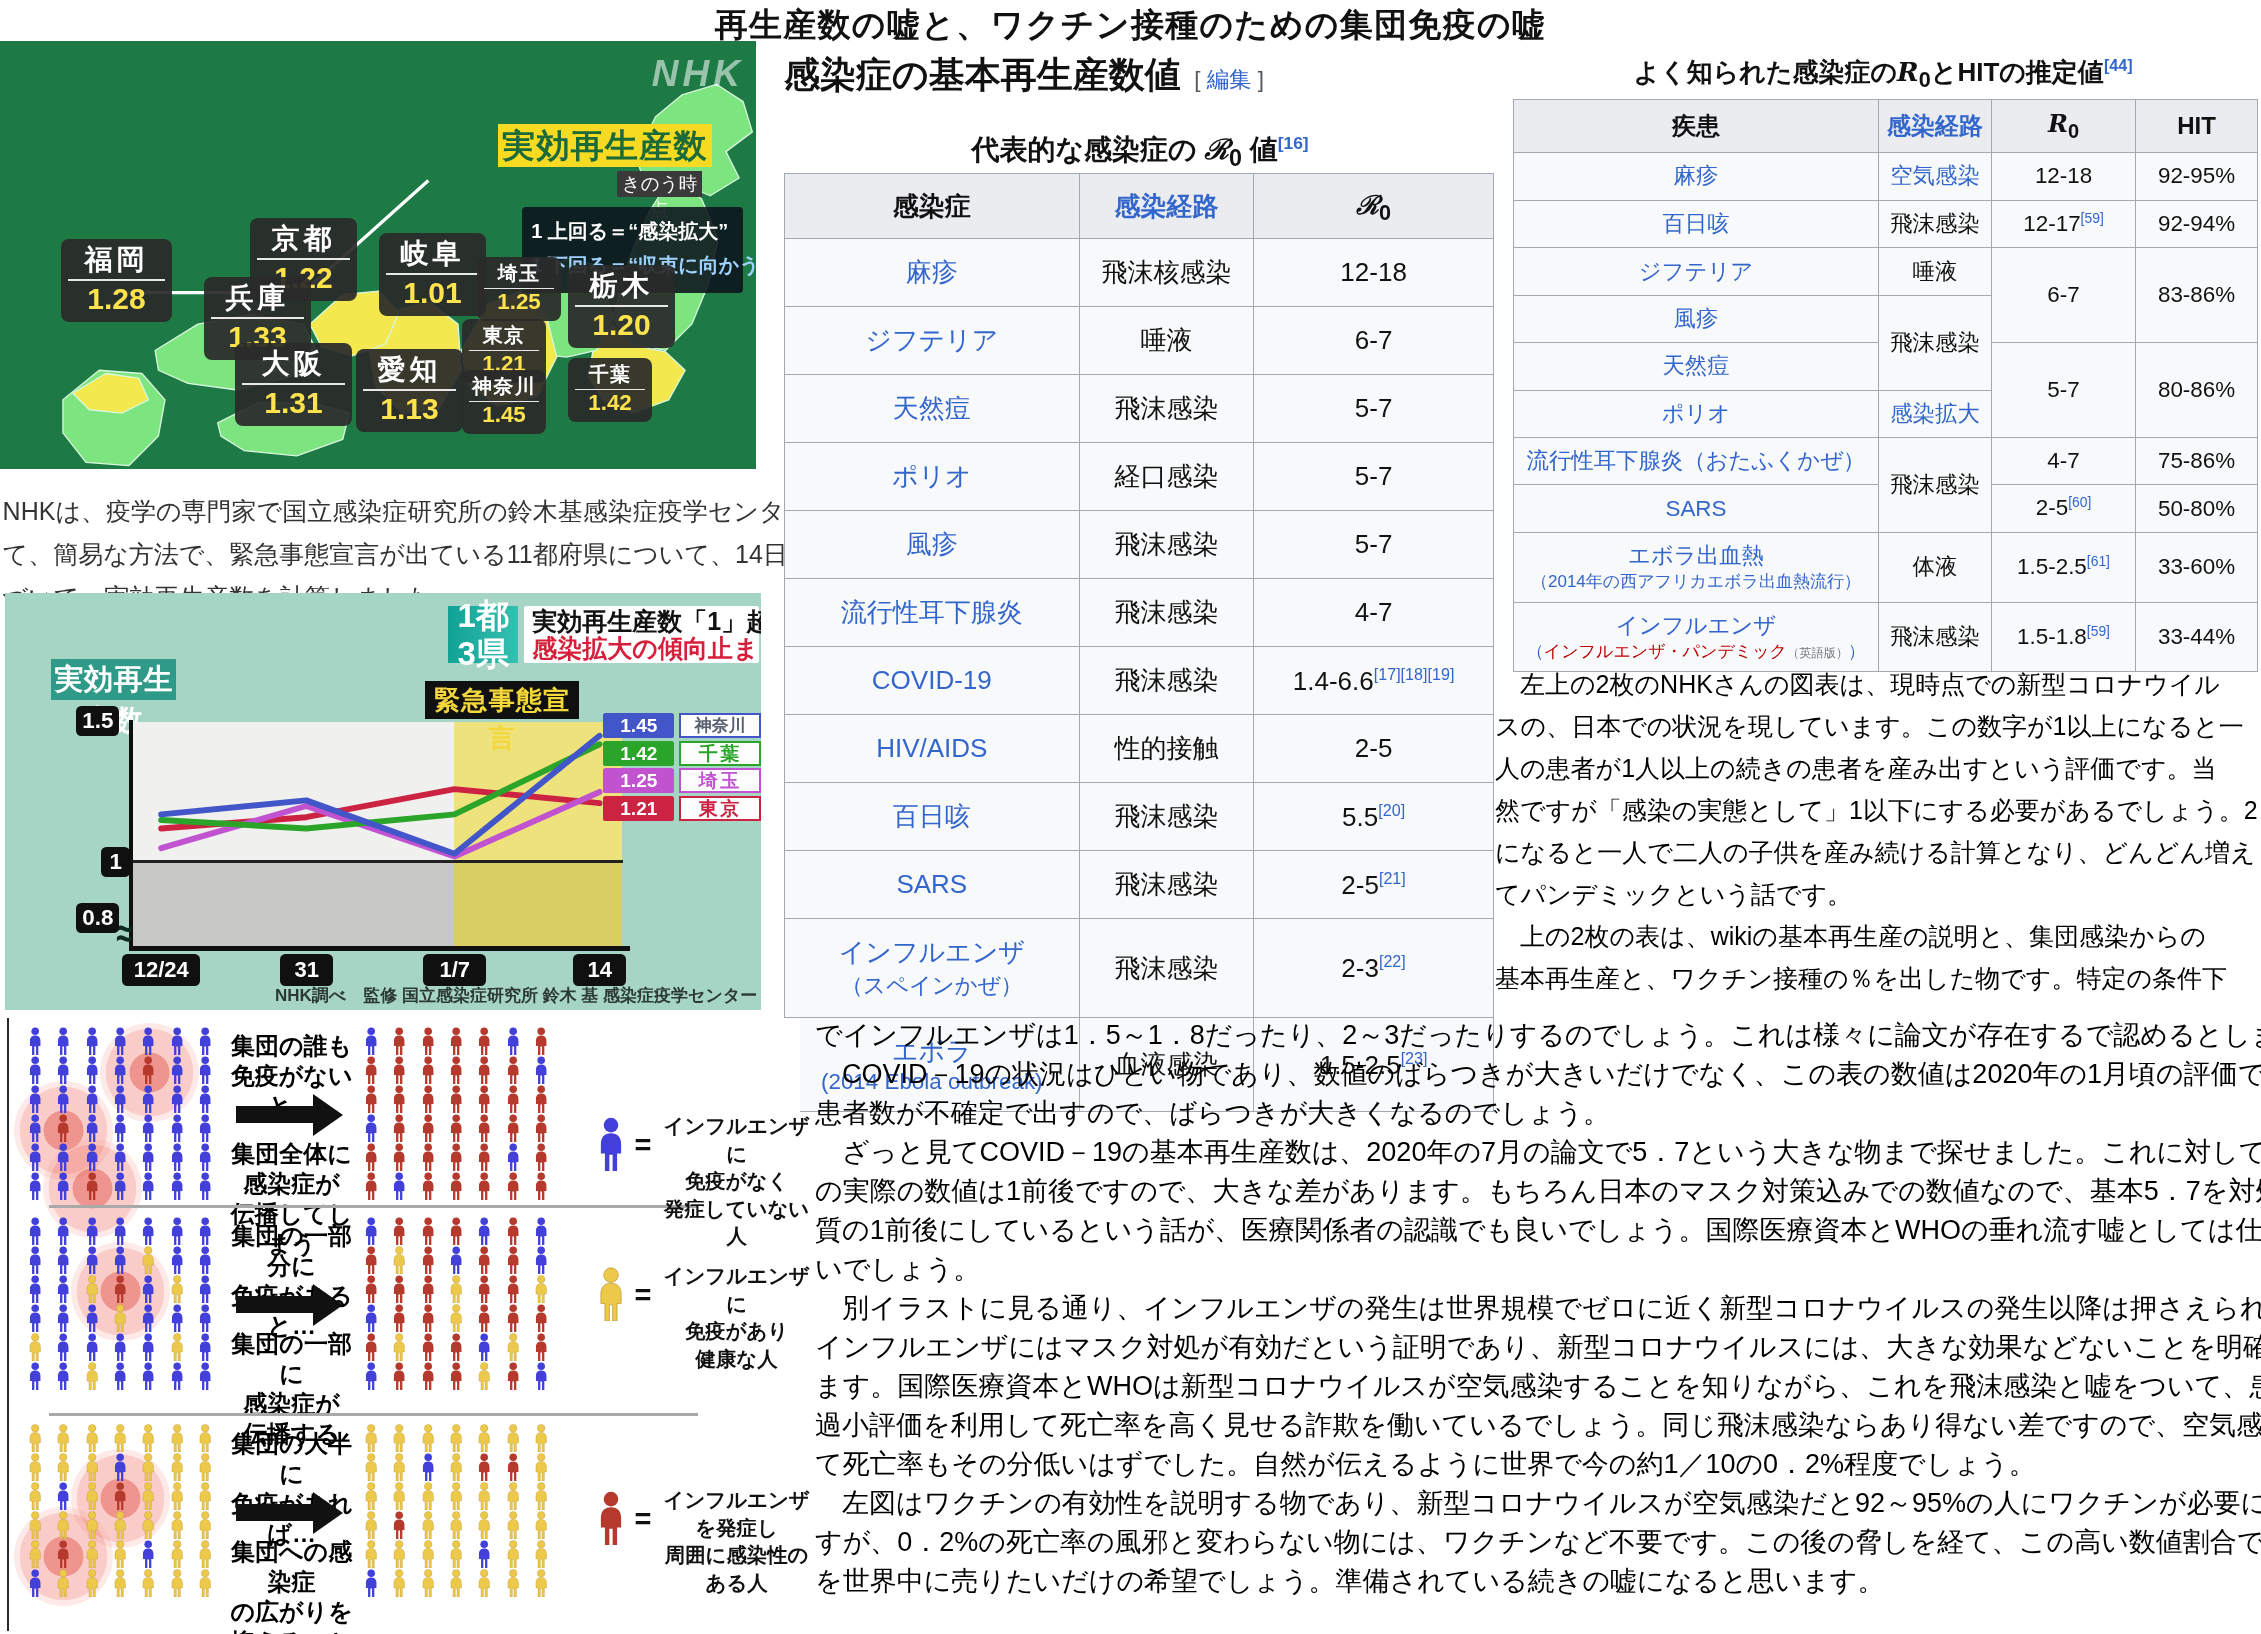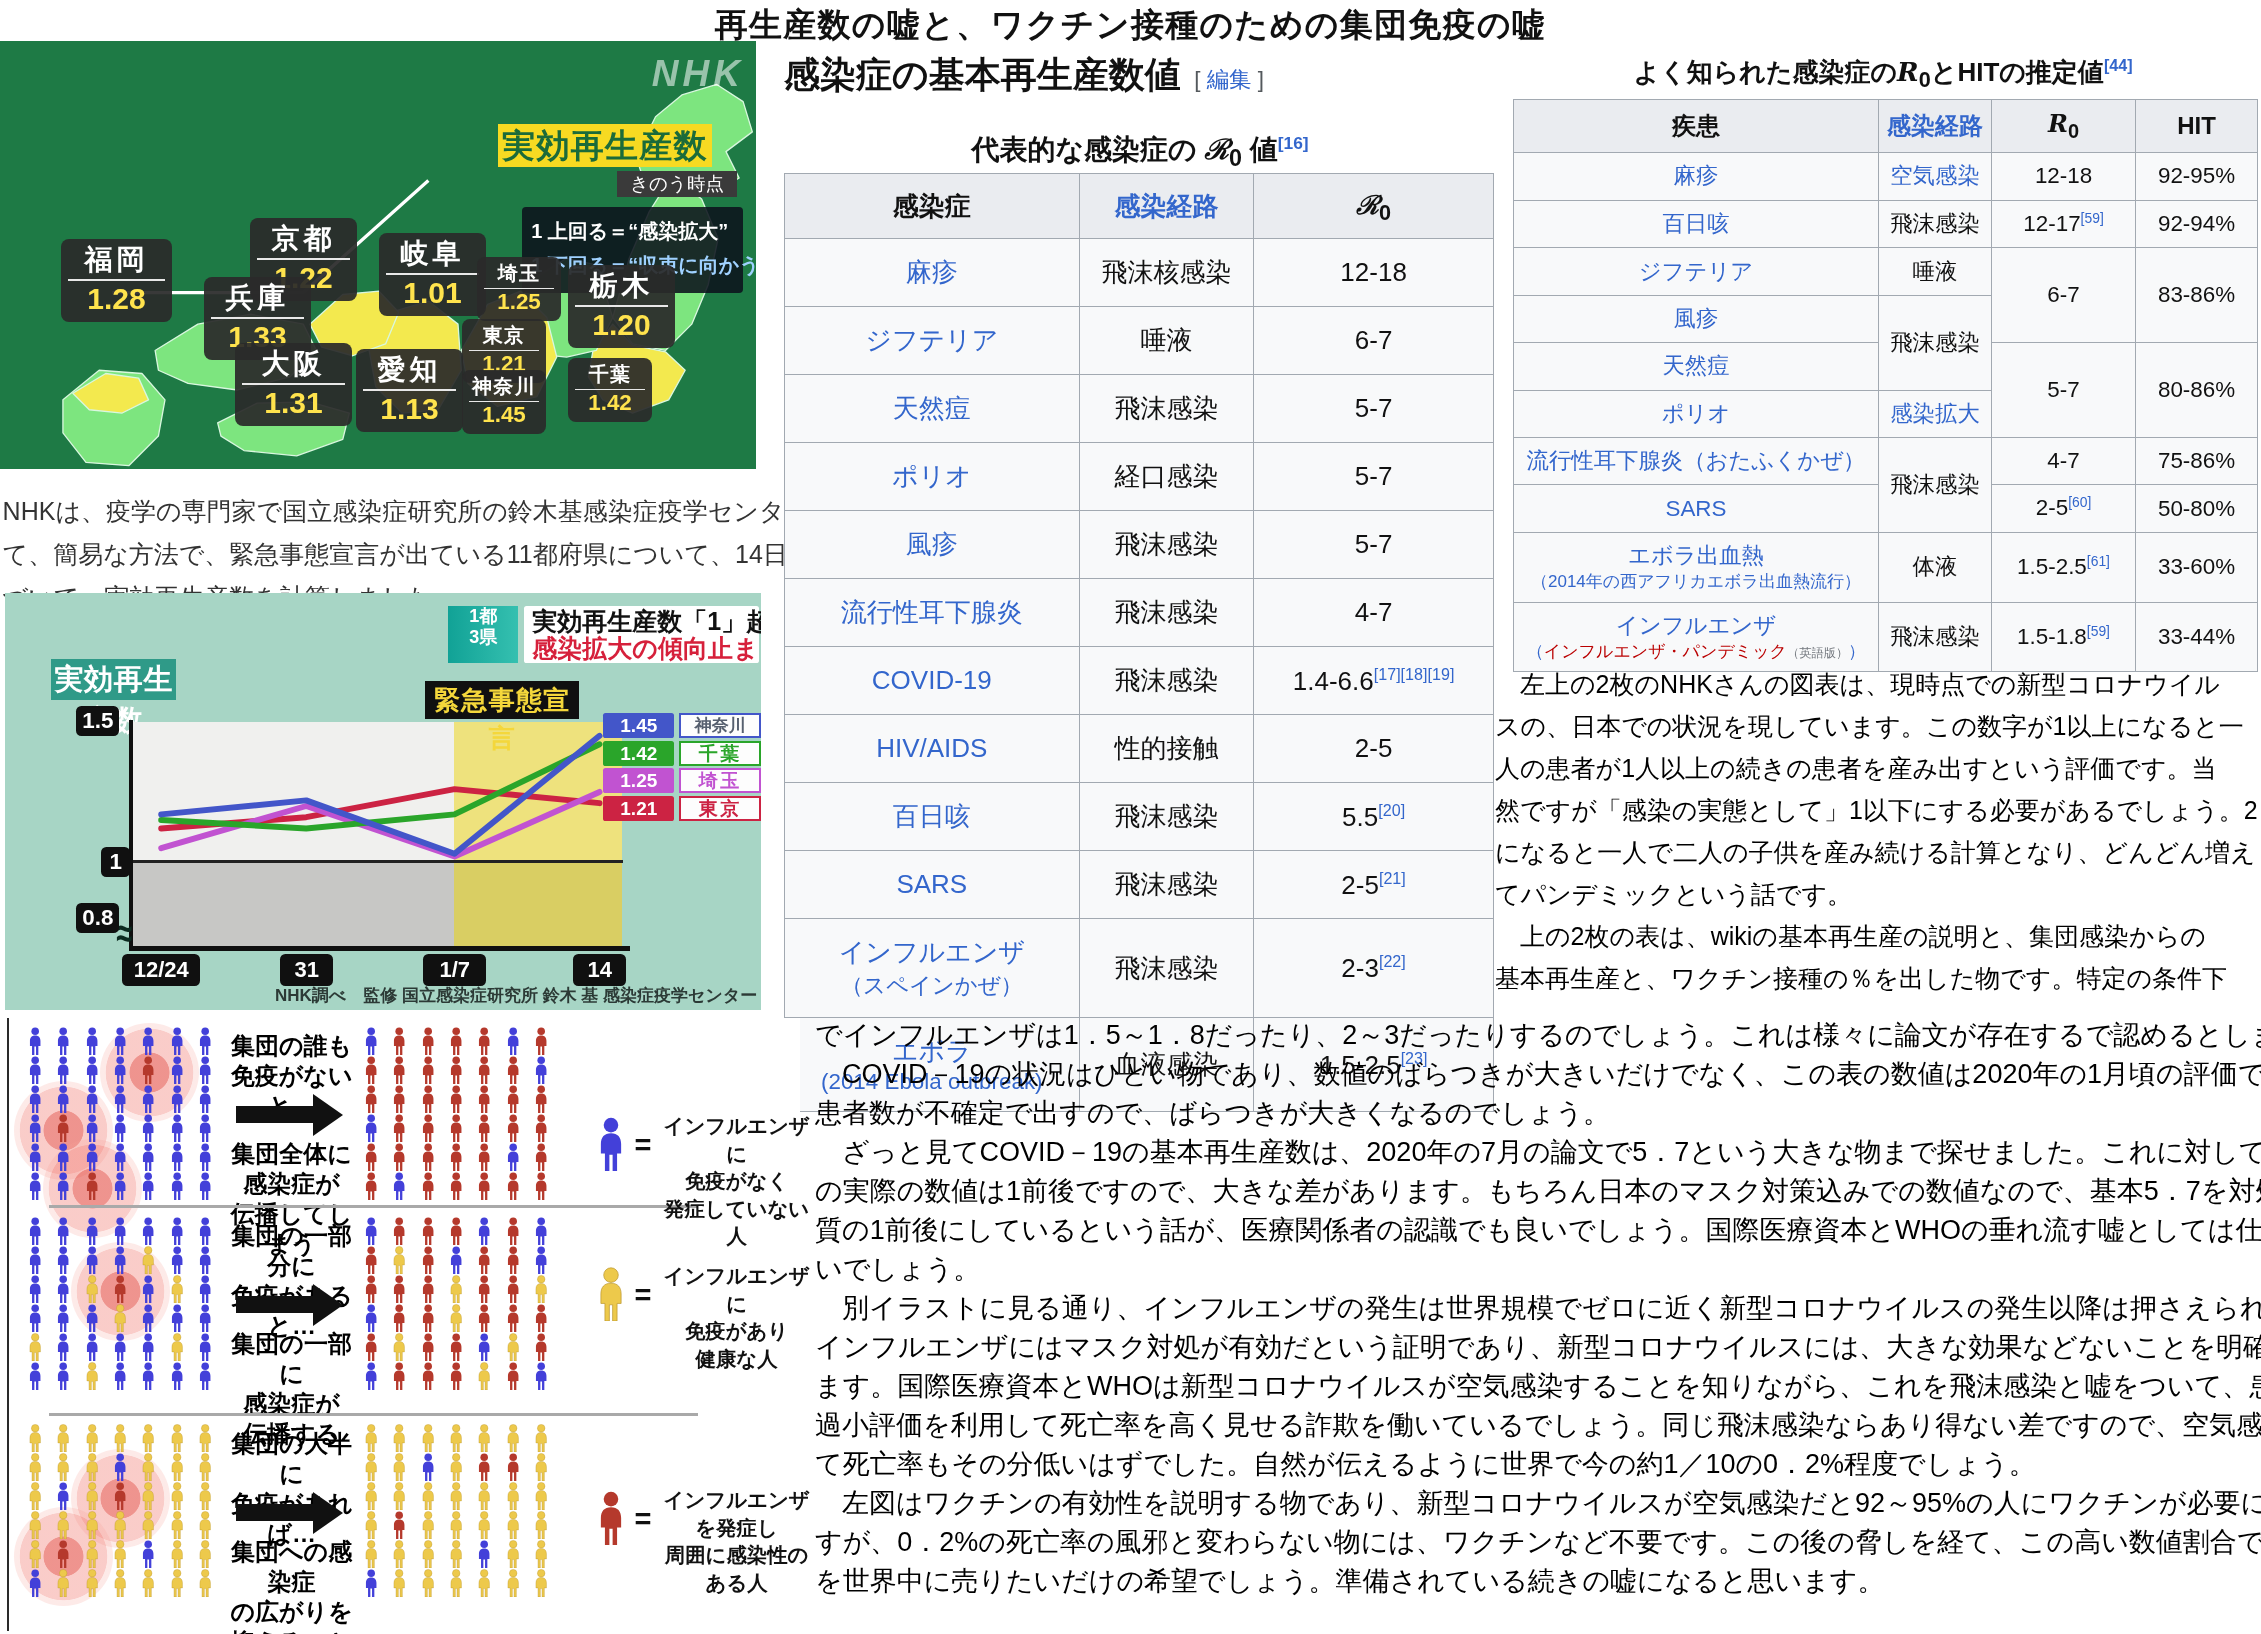--- a/index.html
+++ b/index.html
@@ -10,43 +10,43 @@
   
   #page-title{left:0;top:2.6px;width:2261px;text-align:center;font-size:33px;font-weight:bold;letter-spacing:1.3px;}
 
   
   #map{left:0;top:41px;width:756px;height:428px;background:#1e7a45;overflow:hidden;}
   #map svg{position:absolute;left:0;top:0;}
   #map-watermark{right:12px;top:12px;font-size:37px;font-weight:bold;font-style:italic;
                  color:rgba(255,255,255,.55);letter-spacing:4px;}
   #map-banner{left:498px;top:83px;width:214px;height:43px;background:#f7da22;color:#1b6b3a;
               font-size:33px;font-weight:bold;text-align:center;line-height:43px;letter-spacing:1.3px;}
-  #map-banner-sub{left:617px;top:130px;width:120px;height:26px;background:#3a3a3a;color:#fff;
+  #map-banner-sub{left:617px;top:130px;width:85px;height:26px;background:#3a3a3a;color:#fff;
                   font-size:18.5px;text-align:center;line-height:26px;}
   #map-legend{left:522px;top:166px;width:221px;height:86px;background:rgba(12,18,28,.88);
               border-radius:4px;padding:6.6px 9.2px;box-sizing:border-box;}
   #map-legend .l1,#map-legend .l2{font-size:20px;font-weight:bold;line-height:34px;white-space:nowrap;}
   #map-legend .l1{color:#ffffff;} #map-legend .l2{color:#9fd1ff;}
   .pref{position:absolute;background:rgba(42,42,42,.93);border-radius:8px;padding:5.3px 6.6px 6.6px;
         box-sizing:border-box;text-align:center;}
   .pref .pn{color:#fff;font-weight:bold;font-size:28px;line-height:1.15;border-bottom:2px solid #e8e8e8;
             padding-bottom:2.6px;margin-bottom:1.3px;letter-spacing:4px;}
   .pref .pv{color:#ffe34d;font-weight:bold;font-size:30px;line-height:1.1;}
   .pref.small .pn{font-size:20px;letter-spacing:1.3px;border-bottom-width:1.3px;}
   .pref.small .pv{font-size:22.4px;}
   #map-caption{left:2.6px;top:490px;width:758px;}
   #map-caption .cap-line{font-size:25px;color:#333;line-height:43px;white-space:nowrap;}
 
   
   #chart{left:5.3px;top:593px;width:756px;height:417px;background:#a7d5c5;overflow:hidden;}
   #chart-watermark{right:9.2px;top:6.6px;font-size:33px;font-weight:bold;font-style:italic;
                    color:rgba(120,150,140,.6);letter-spacing:3.3px;}
   #chart-badge{left:443px;top:13px;width:70px;height:57px;background:linear-gradient(90deg,#11a296,#35c0b0);
-               color:#fff;font-size:18px;font-weight:bold;text-align:center;line-height:1.15;
-               display:flex;flex-direction:column;justify-content:flex-start;}
+               color:#fff;font-size:33px;font-weight:bold;text-align:center;line-height:1.15;
+               display:flex;flex-direction:column;justify-content:center;}
   #chart-headline{left:519px;top:13px;width:235px;height:57px;background:#fff;border-radius:2.6px;
                   padding:1.3px 8px;box-sizing:border-box;}
   #chart-headline .h1{font-size:25px;font-weight:bold;color:#111;line-height:28px;white-space:nowrap;}
   #chart-headline .h2{font-size:25px;font-weight:bold;color:#d6203b;line-height:26px;white-space:nowrap;}
   #chart-title{left:46px;top:66px;width:125px;height:41px;background:#2f9a88;color:#fff;
                font-size:29px;font-weight:bold;text-align:center;line-height:41px;letter-spacing:0.7px;}
   .plot-zone{position:absolute;}
   #emg-label{left:420px;top:88px;width:154px;height:38px;background:#101010;color:#f4d73b;
              font-size:26px;font-weight:bold;text-align:center;line-height:38px;letter-spacing:1.3px;}
   .ytick{position:absolute;background:#101010;color:#fff;font-weight:bold;text-align:center;

